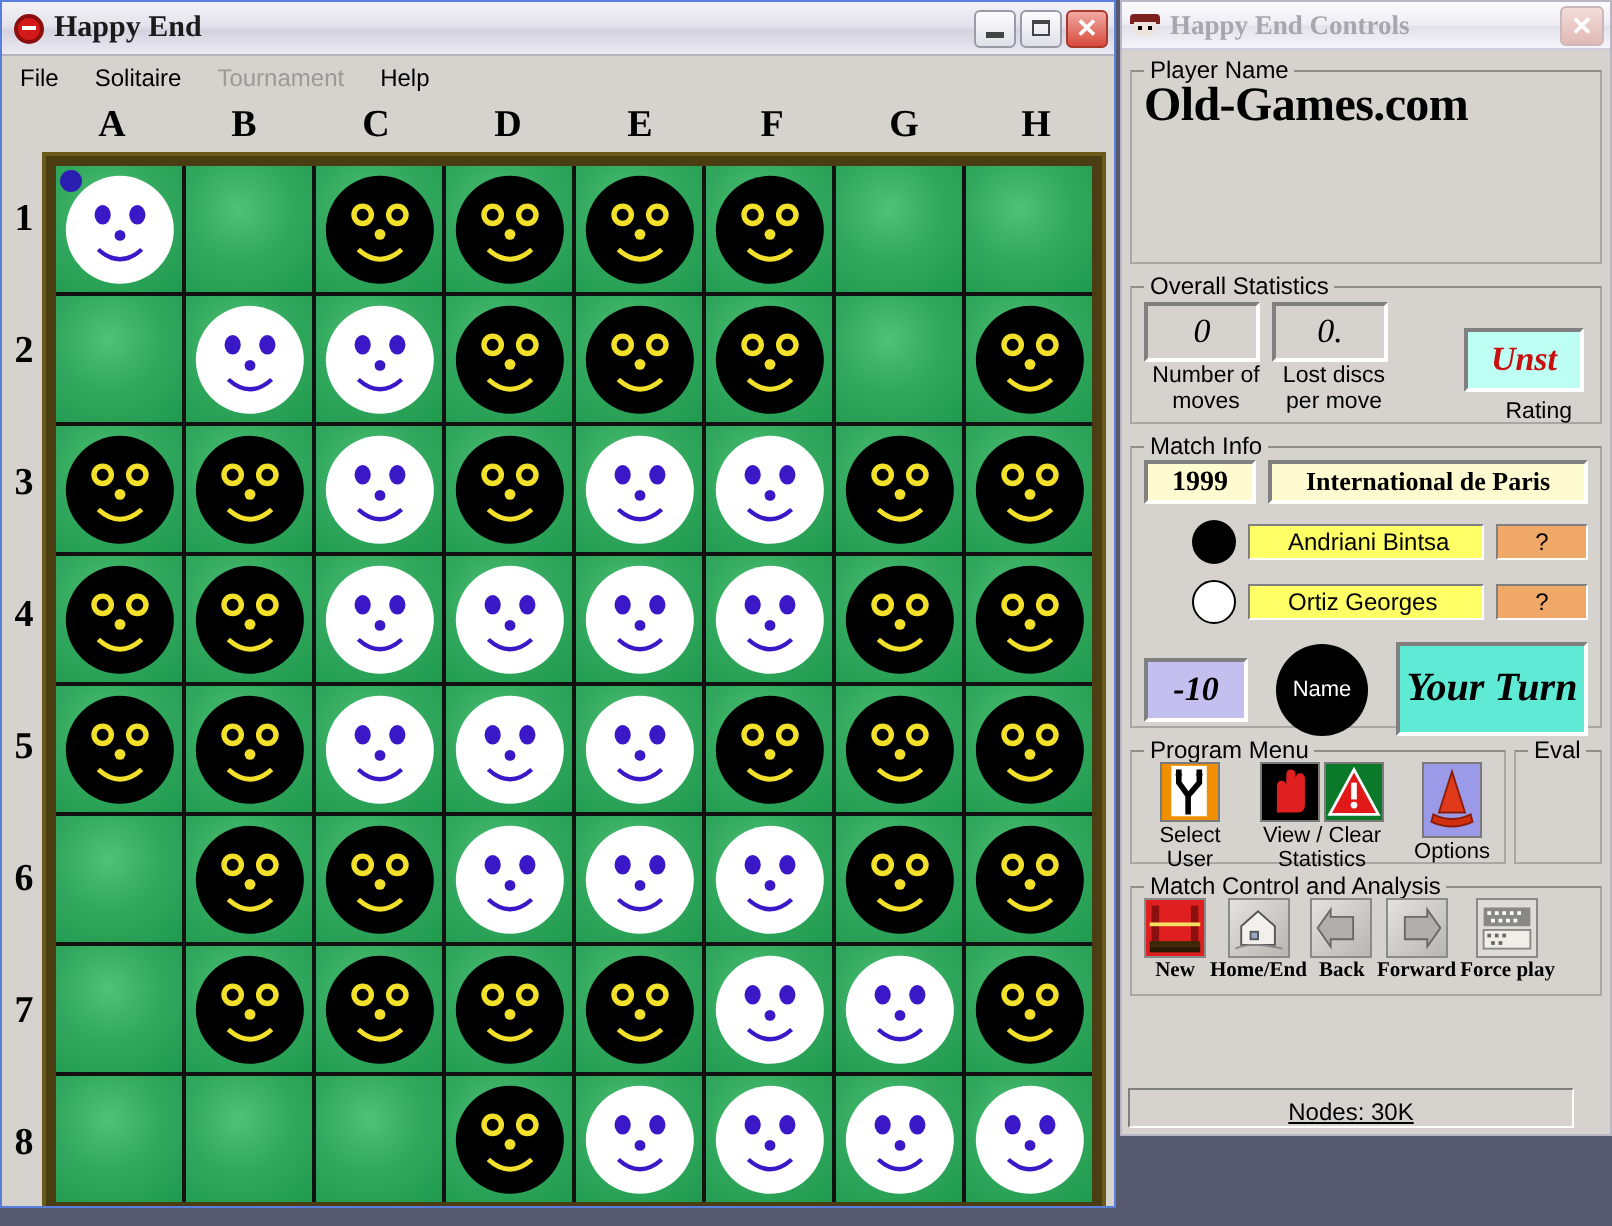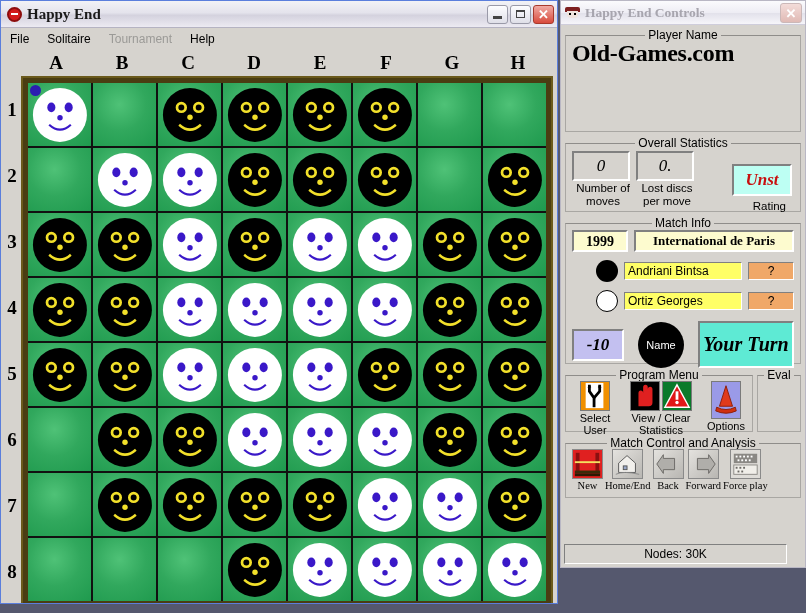--- a/index.html
+++ b/index.html
@@ -115,21 +115,21 @@
   }
   .ctrl-close .g{position:absolute;left:50%;top:50%;transform:translate(-50%,-50%);
      color:#fff;font-size:13px;font-weight:bold;}
 
   .ctrl-body{flex:1;padding:3px 4px 0 4px;box-sizing:border-box;position:relative;}
 
   fieldset.grp{
     border:1px solid #a9a7a3;border-top-color:#8f8d8a;
     margin:0 0 4px 0;padding:0 6px 5px 6px;background:transparent;
   }
-  fieldset.grp > legend{font-size:12px;color:#000;padding:0 3px;text-align:center;}
+  fieldset.grp > legend{font-size:12px;color:#000;padding:0 3px;}
 
   #grp-player{height:104px;box-sizing:border-box;}
   .player-name{font-size:24px;font-weight:bold;color:#000;margin-top:-2px;
      font-family:"Liberation Serif",serif;letter-spacing:-0.3px;}
 
   #grp-stats{height:76px;box-sizing:border-box;position:relative;}
   .stats-row{display:flex;align-items:flex-start;gap:6px;margin-top:1px;}
   .statbox{
     width:58px;height:30px;background:#d6d3ce;
     border:2px solid;border-color:#808080 #fff #fff #808080;
@@ -162,21 +162,21 @@
   }
   .eventbox span{font-size:13px;font-weight:bold;color:#000;font-family:"Liberation Serif",serif;}
 
   .prow{display:flex;align-items:center;gap:6px;margin-top:8px;}
   .pdisc{width:22px;height:22px;border-radius:50%;margin-left:24px;box-sizing:border-box;}
   .pdisc.black{background:#000;}
   .pdisc.white{background:#fff;border:1px solid #000;}
   .pname{
     flex:1;height:18px;background:#ffff66;
     border:1px solid;border-color:#808080 #fff #fff #808080;
-    display:flex;align-items:center;padding-left:3px;box-sizing:border-box;
+    display:flex;align-items:center;padding-left:19px;box-sizing:border-box;
   }
   .pname span{font-size:12px;color:#000;}
   .pscore{
     width:46px;height:18px;background:#f0a868;
     border:1px solid;border-color:#808080 #fff #fff #808080;
     display:flex;align-items:center;justify-content:center;box-sizing:border-box;
   }
   .pscore span{font-size:12px;color:#000;}
 
   .mrow3{display:flex;align-items:center;margin-top:9px;}
@@ -209,26 +209,26 @@
   .pcap{font-size:11px;color:#000;text-align:center;line-height:12px;margin-top:1px;}
   .pitem.opt{width:40px;margin-left:2px;}
   .pitem.opt .picon{width:30px;height:38px;}
 
   #grp-mca{height:62px;box-sizing:border-box;}
   .mcarow{display:flex;gap:2px;margin-top:-1px;}
   .mitem{display:flex;flex-direction:column;align-items:center;}
   .micon{width:31px;height:30px;border:1px solid #8a8a8a;box-sizing:border-box;position:relative;overflow:hidden;
      background:linear-gradient(135deg,#e4e2de,#b8b6b2);}
   .mcap{font-size:10.5px;color:#000;text-align:center;line-height:11px;margin-top:1px;
-     font-family:"Liberation Serif",serif;font-weight:normal;}
+     font-family:"Liberation Serif",serif;font-weight:bold;}
 
   .statusbar{
     flex:0 0 20px;height:20px;margin:0 18px 3px 3px;background:#d6d3ce;
     border:1px solid;border-color:#808080 #fff #fff #808080;
-    display:flex;align-items:center;justify-content:center;box-sizing:border-box;
+    display:flex;align-items:flex-end;justify-content:center;box-sizing:border-box;text-decoration:underline;
   }
   .statusbar span{font-size:12px;color:#000;}
 </style>
 </head>
 <body>
 
 <div id="game-window">
 
   <div class="titlebar">
     <div class="title-ico"></div>

